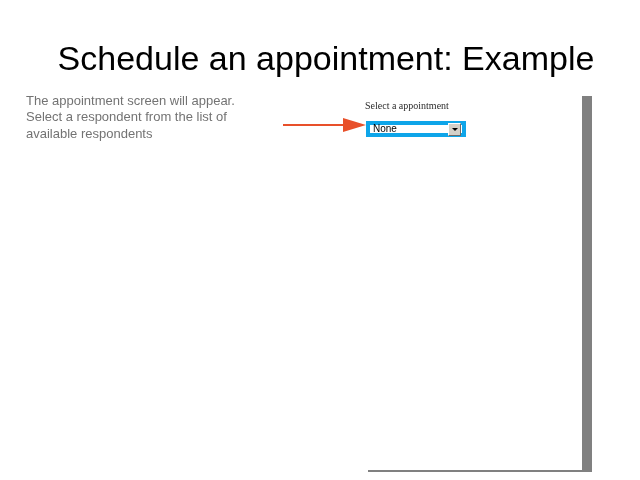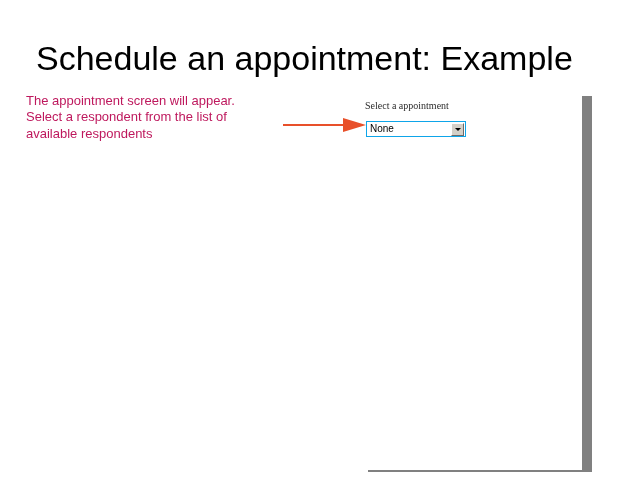--- a/index.html
+++ b/index.html
@@ -30,32 +30,33 @@
     left: 36px;
     top: 38px;
     width: 580px;
     font-family: "Liberation Sans", sans-serif;
     font-size: 34px;
     line-height: 40px;
     font-weight: normal;
     color: #000000;
     letter-spacing: 0px;
     white-space: nowrap;
+    text-align: center;
   }
 
   
   #body-text {
     position: absolute;
     left: 26px;
     top: 93px;
     width: 232px;
     font-family: "Liberation Sans", sans-serif;
     font-size: 13px;
     line-height: 16.4px;
-    color: #be185d;
+    color: #737373;
   }
 
   
   #screenshot-panel {
     position: absolute;
     left: 360px;
     top: 92px;
     width: 222px;
     height: 378px;
     background: #ffffff;
@@ -92,21 +93,21 @@
   }
 
   
   #respondent-combobox {
     position: absolute;
     left: 366px;
     top: 121px;
     width: 100px;
     height: 16px;
     background: #ffffff;
-    border: 1px solid #0ea5e9;
+    border: 4px solid #0ea5e9;
     box-sizing: border-box;
     display: flex;
     align-items: center;
     justify-content: space-between;
     padding: 0;
   }
   #combobox-value {
     font-family: "Liberation Sans", sans-serif;
     font-size: 10px;
     line-height: 14px;

